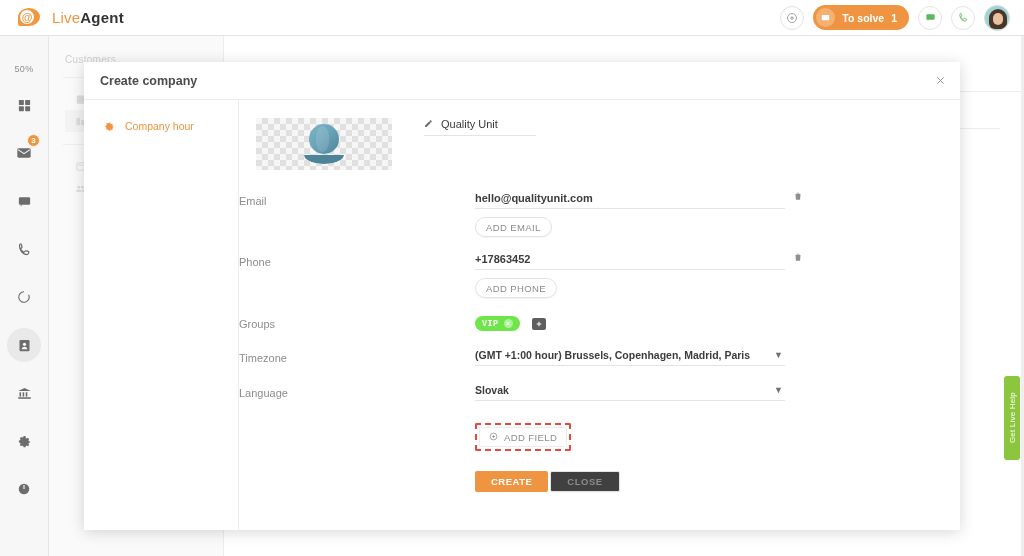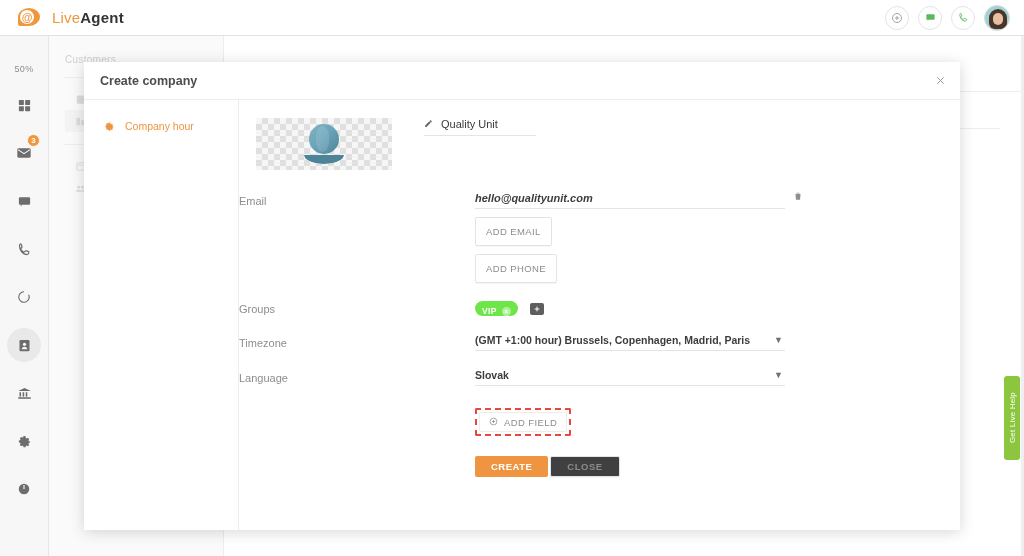--- a/index.html
+++ b/index.html
@@ -166,43 +166,44 @@
     display: flex; align-items: center; gap: 8px; font-size: 11px; color: #3a3a3a;
     padding-bottom: 5px; border-bottom: 1px solid #e4e4e4; width: 112px;
   }
   .pencil { color: #6b6b6b; font-size: 10px; display: inline-block; transform: rotate(0deg); }
 
   .frow { display: flex; align-items: center; margin-top: 0; }
   .flabel {
     width: 236px; text-align: left; padding-right: 12px; font-size: 11px; color: #8d8d8d;
     flex: 0 0 236px;
   }
-  .finput-wrap { position: relative; width: 310px; font-style: italic; }
+  .finput-wrap { position: relative; width: 310px; }
   .finput {
     width: 310px; font-size: 11px; color: #3c3c3c; padding-bottom: 4px;
     border-bottom: 1px solid #e4e4e4; font-weight: 700;
   }
   .trash { position: absolute; left: 318px; top: -1px; color: #8f8f8f; font-size: 11px; }
   .addbtn {
     margin-left: 236px; margin-top: 8px; display: inline-flex; align-items: center;
-    justify-content: center; height: 29px; padding: 0 10px; background: #fff;
-    border: 1px solid #e3e3e3; border-radius: 2px; font-size: 9.5px; color: #8c8c8c;
+    justify-content: center; height: 20px; padding: 0 10px; background: #fff;
+    border: 1px solid #e3e3e3; border-radius: 10px; font-size: 9.5px; color: #8c8c8c;
     letter-spacing: .4px; box-shadow: 0 1px 1px rgba(0,0,0,.04); text-align: right;
   }
   .select-wrap { position: relative; width: 310px; }
   .select-line {
     width: 310px; font-size: 10.5px; color: #3c3c3c; padding-bottom: 4px;
     border-bottom: 1px solid #e4e4e4; font-weight: 700;
   }
   .caret { position: absolute; right: 2px; top: 1px; color: #707070; font-size: 9px; }
 
   .tag-vip {
-    display: inline-flex; align-items: flex-end; gap: 5px; height: 15px; padding: 0 7px;
+    display: inline-flex; align-items: center; gap: 5px; height: 15px; padding: 0 7px;
     background: #6ee548; border-radius: 8px; color: #fff; font-size: 8.5px; font-weight: 700;
     letter-spacing: .4px;
+    font-family: Liberation Mono, monospace;
   }
   .tag-x {
     width: 9px; height: 9px; border-radius: 50%; background: rgba(255,255,255,.45);
     display: inline-flex; align-items: center; justify-content: center; font-size: 7px; color:#fff;
   }
   .group-add {
     display: inline-flex; align-items: center; justify-content: center;
     width: 14px; height: 12px; background: #5e5e5e; border-radius: 2px; color: #fff;
     font-size: 8px; margin-left: 12px;
   }
@@ -252,20 +253,29 @@
         <span class="live">Live</span><span class="agent">Agent</span>
       </div>
     </div>
 
     <div class="topbar-right">
       <div class="circ-btn">
         <svg width="12" height="12" viewBox="0 0 24 24" fill="none" stroke="currentColor" stroke-width="1.8">
           <circle cx="12" cy="12" r="9"></circle>
             <path d="M12 8v8M8 12h8"></path>
         </svg>
+      </div>
+      <div class="tosolve">
+        <span class="ts-icon">
+          <svg width="9" height="9" viewBox="0 0 24 24" fill="currentColor">
+              <rect x="2" y="5" width="20" height="14" rx="2"></rect>
+            </svg>
+        </span>
+        <span>To solve</span>
+        <span class="ts-count">1</span>
       </div>
       <div class="circ-btn">
         <svg class="icon-green" width="11" height="11" viewBox="0 0 24 24" fill="currentColor">
           <rect x="3" y="5" width="18" height="12" rx="2"></rect>
             <path d="M8 17l-2 3v-3z"></path>
         </svg>
       </div>
       <div class="circ-btn">
         <svg class="icon-green" width="11" height="11" viewBox="0 0 24 24" fill="none" stroke="currentColor" stroke-width="2">
           <path d="M6 3c1 0 2 4 2 5s-2 2-2 3 3 5 5 5 2-2 3-2 5 1 5 2-1 4-3 4C8 20 4 11 4 6c0-2 1-3 2-3z"></path>
@@ -445,20 +455,31 @@
                   <path d="M6 7h12l-1 14H7zM9 4h6l1 2H8z"></path>
                 </svg>
             </div>
           </div>
         </div>
         <div>
           <div class="addbtn">ADD EMAIL</div>
         </div>
 
         
+        <div class="frow" style="margin-top:16px">
+          <div class="flabel">Phone</div>
+          <div class="finput-wrap">
+            <div class="finput">+17863452</div>
+            <div class="trash">
+              <svg width="10" height="10" viewBox="0 0 24 24" fill="currentColor">
+                  <path d="M6 7h12l-1 14H7zM9 4h6l1 2H8z"></path>
+                </svg>
+            </div>
+          </div>
+        </div>
         <div>
           <div class="addbtn">ADD PHONE</div>
         </div>
 
         
         <div class="frow" style="margin-top:18px">
           <div class="flabel">Groups</div>
           <div style="display:flex;align-items:center">
             <span class="tag-vip">
               <span>VIP</span>

